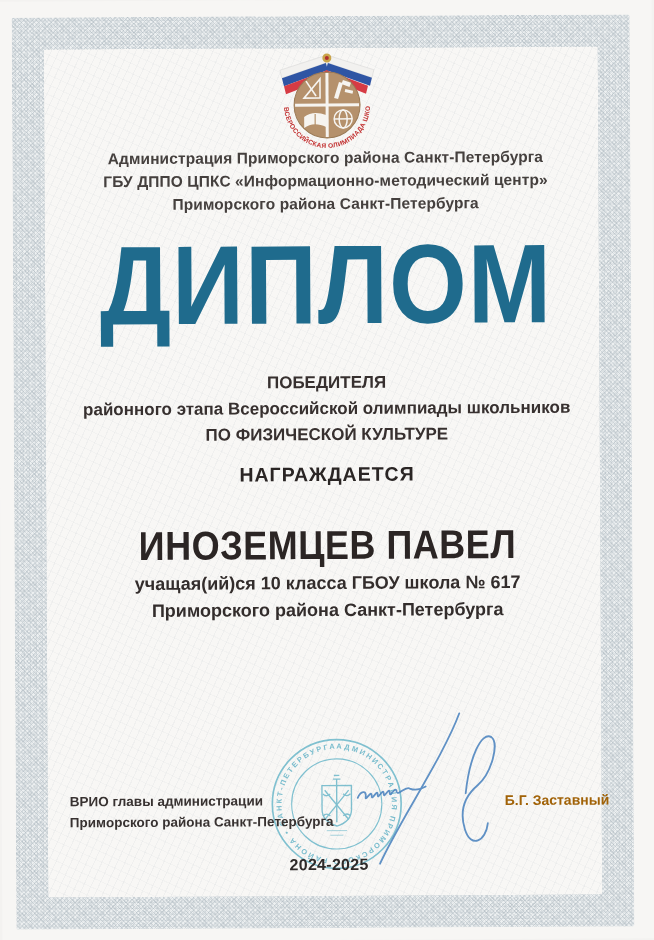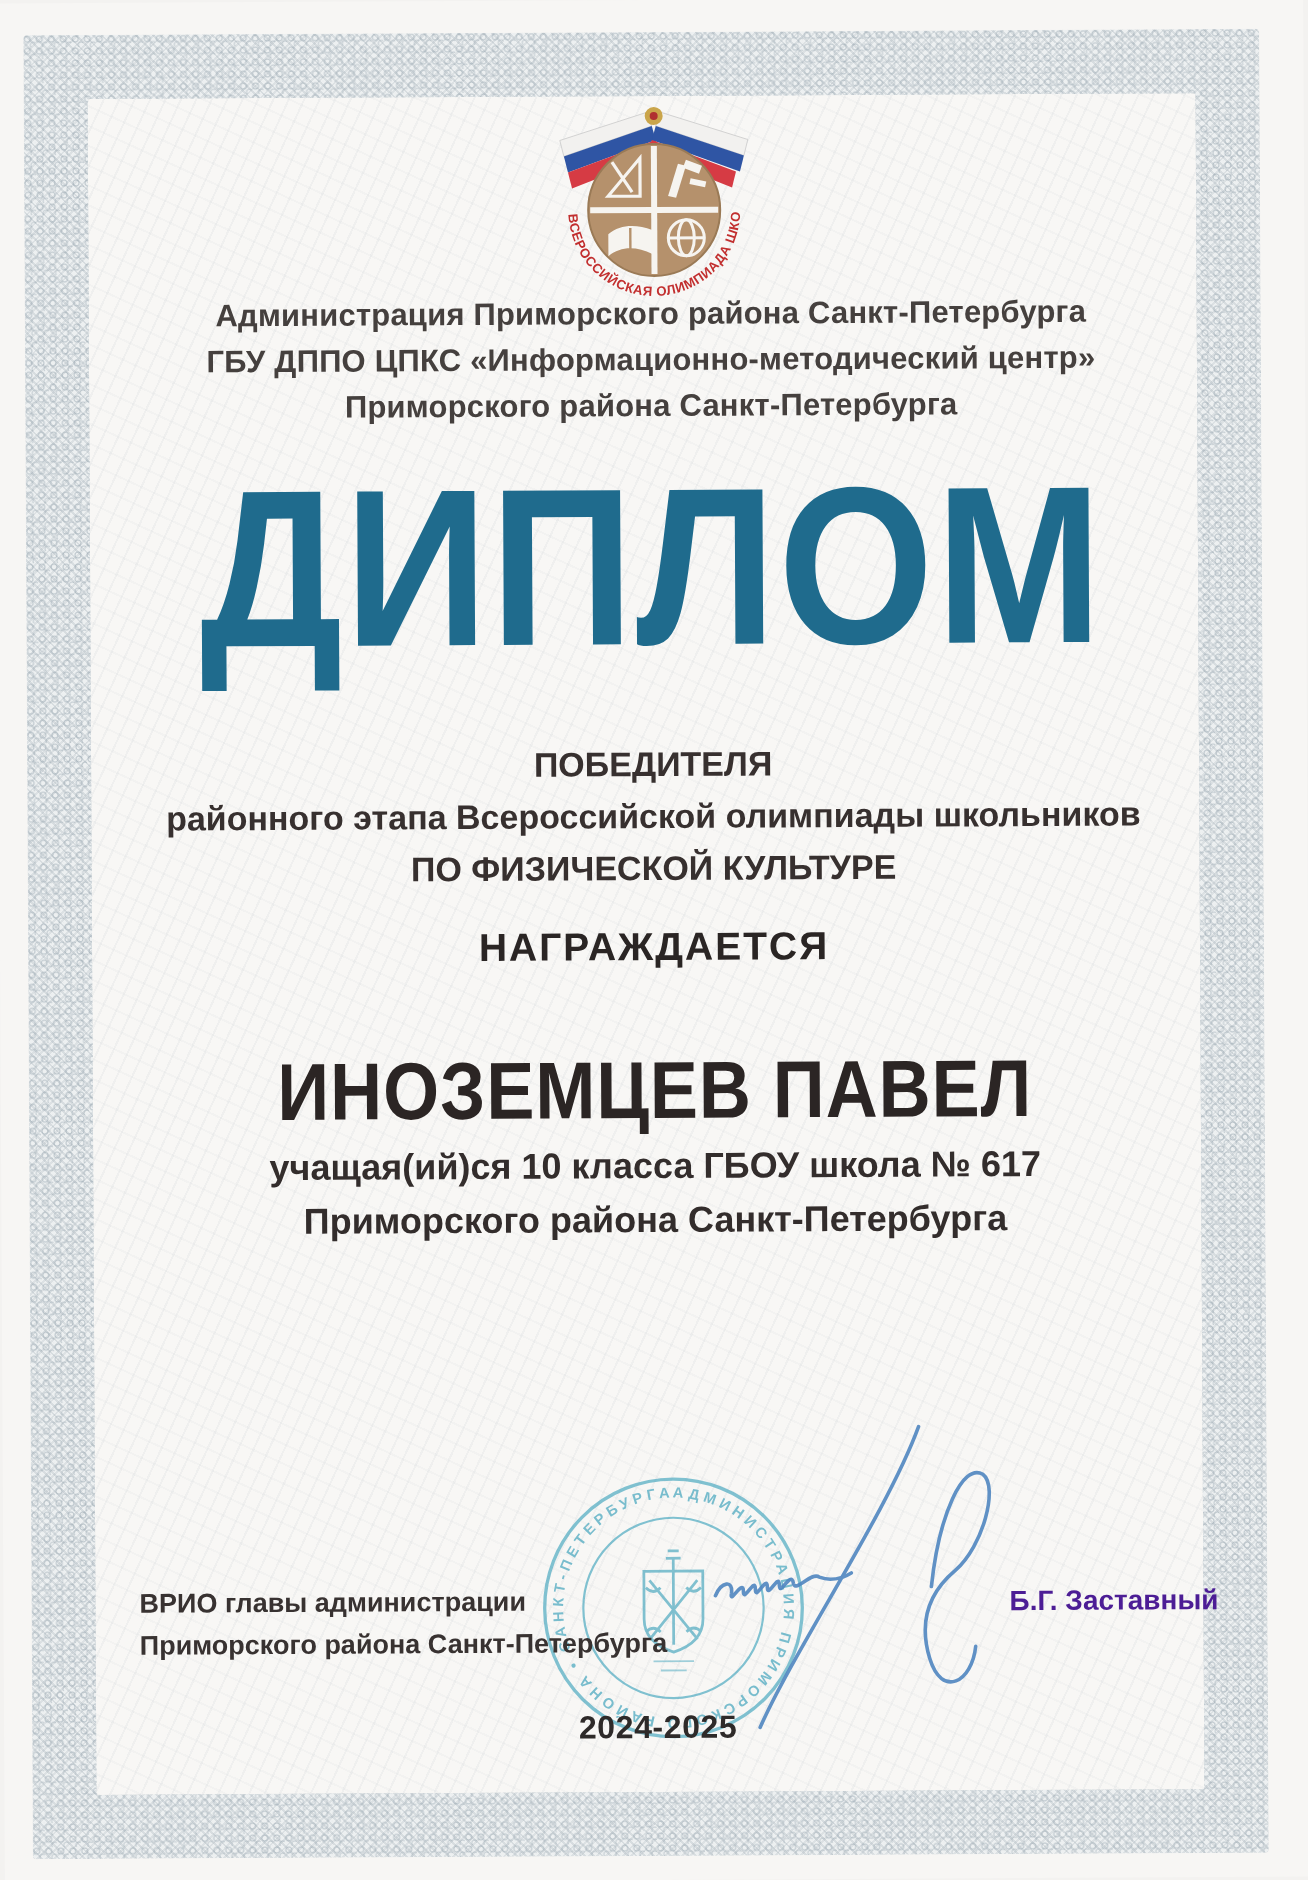--- a/index.html
+++ b/index.html
@@ -64,21 +64,21 @@
   .recipient-info{
     top:570px;
     color:#332d2c;font-weight:bold;font-size:18px;line-height:27px;
   }
   .signer-titles{
     position:absolute;left:68px;top:790px;text-align:left;
     color:#383231;font-weight:bold;font-size:13.5px;line-height:21px;
   }
   .signer-name{
     position:absolute;left:503px;top:793px;text-align:right;
-    color:#4c1d95;font-weight:bold;font-size:14px;
+    color:#a16207;font-weight:bold;font-size:14px;
   }
   .year{
     top:856px;
     color:#2e2a29;font-weight:bold;font-size:16px;letter-spacing:.3px;
   }
   .logo-box{position:absolute;left:244px;top:50px;width:170px;height:100px;}
   .stamp-box{position:absolute;left:266px;top:735px;width:138px;height:138px;opacity:.85;}
   .sig-box{position:absolute;left:340px;top:712px;width:170px;height:155px;}
   svg{display:block;width:100%;height:100%;}
 </style>

